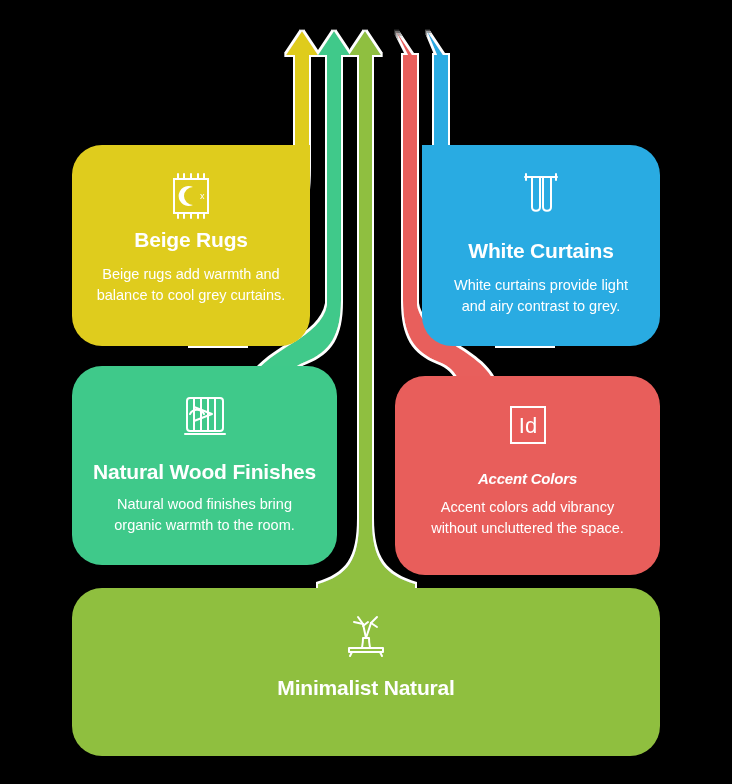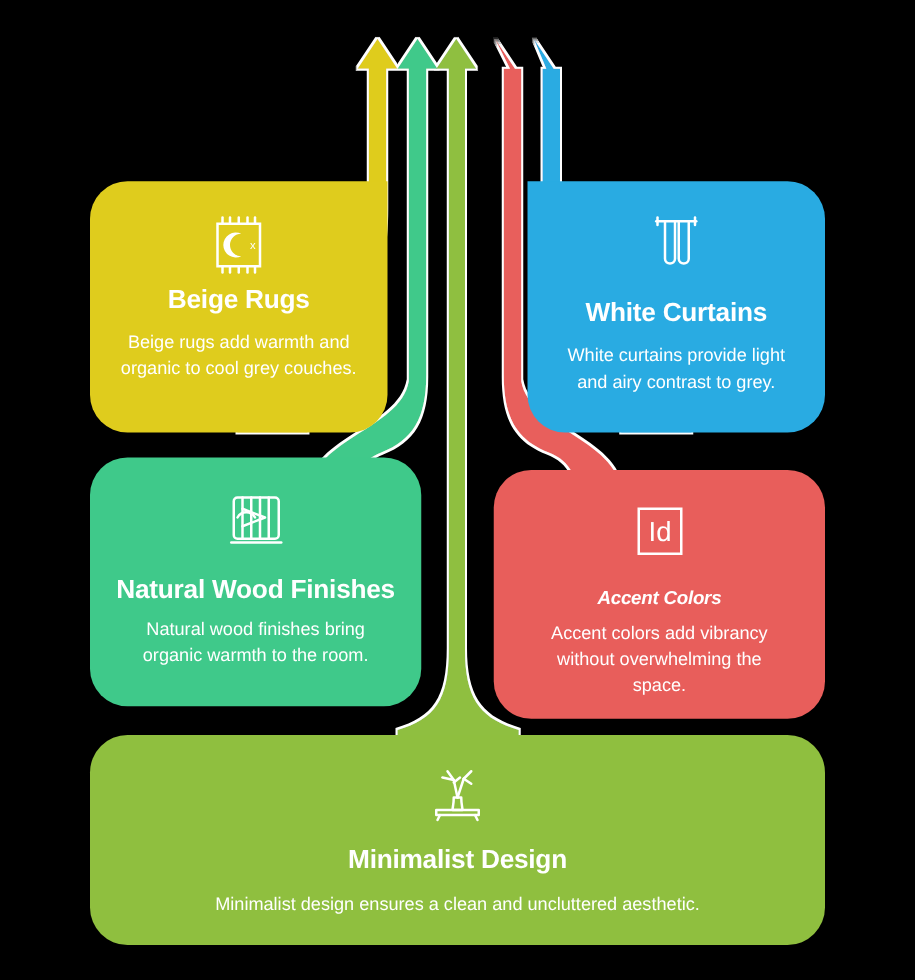--- a/index.html
+++ b/index.html
@@ -188,21 +188,21 @@
           <line x1="22" y1="46" x2="22" y2="51"></line>
           <line x1="29" y1="46" x2="29" y2="51"></line>
           <line x1="36" y1="46" x2="36" y2="51"></line>
           <line x1="42" y1="46" x2="42" y2="51"></line>
         </g>
         <path d="M31 20 A10 10 0 1 0 31 38 A8 8 0 1 1 31 20 Z" fill="#ffffff"></path>
         <text x="38" y="32" font-size="9" fill="#ffffff" font-family="'Liberation Sans',sans-serif">x</text>
       </svg>
     </span>
     <div class="card-title">Beige Rugs</div>
-    <div class="card-desc">Beige rugs add warmth and organic to cool grey couches.</div>
+    <div class="card-desc">Beige rugs add warmth and balance to cool grey curtains.</div>
   </div>
 
   <div class="card" id="card-white-curtains">
     <span class="card-icon">
       <svg width="58" height="58" viewBox="0 0 58 58">
         <g stroke="#ffffff" stroke-width="2" fill="none" stroke-linecap="round">
           <line x1="13" y1="10" x2="45" y2="10"></line>
           <line x1="14" y1="7" x2="14" y2="13"></line>
           <line x1="44" y1="7" x2="44" y2="13"></line>
           <path d="M20 11 L20 40 C20 45 28 45 28 40 L28 11"></path>
@@ -234,38 +234,37 @@
   </div>
 
   <div class="card" id="card-accent-colors">
     <span class="card-icon">
       <svg width="58" height="58" viewBox="0 0 58 58">
         <rect x="12" y="9" width="34" height="36" fill="none" stroke="#ffffff" stroke-width="2"></rect>
         <text x="29" y="35" text-anchor="middle" font-size="22" fill="#ffffff" font-family="'Liberation Sans',sans-serif">Id</text>
       </svg>
     </span>
     <div class="card-title">Accent Colors</div>
-    <div class="card-desc">Accent colors add vibrancy without overwhelming the space.</div>
+    <div class="card-desc">Accent colors add vibrancy without uncluttered the space.</div>
   </div>
 
   <div class="card" id="card-minimalist">
     <span class="card-icon">
       <svg width="58" height="58" viewBox="0 0 58 58">
         <g stroke="#ffffff" stroke-width="2" fill="none" stroke-linecap="round" stroke-linejoin="round">
           <path d="M29 34 L26 20"></path>
           <path d="M26 20 L21 13"></path>
           <path d="M26 20 L17 18"></path>
           <path d="M29 34 L34 19"></path>
           <path d="M34 19 L40 13"></path>
           <path d="M34 19 L40 23"></path>
           <path d="M26 22 L31 18"></path>
           <path d="M26 34 C26 40 25 42 25 44 L33 44 C33 42 32 40 32 34 Z"></path>
           <path d="M12 44 L46 44 L46 48 L12 48 Z"></path>
           <line x1="15" y1="48" x2="13" y2="52"></line>
           <line x1="43" y1="48" x2="45" y2="52"></line>
         </g>
       </svg>
     </span>
-    <div class="card-title">Minimalist Design</div>
-    <div class="card-desc">Minimalist design ensures a clean and uncluttered aesthetic.</div>
+    <div class="card-title">Minimalist Natural</div>
   </div>
 
 </div>
 
 </body></html>

